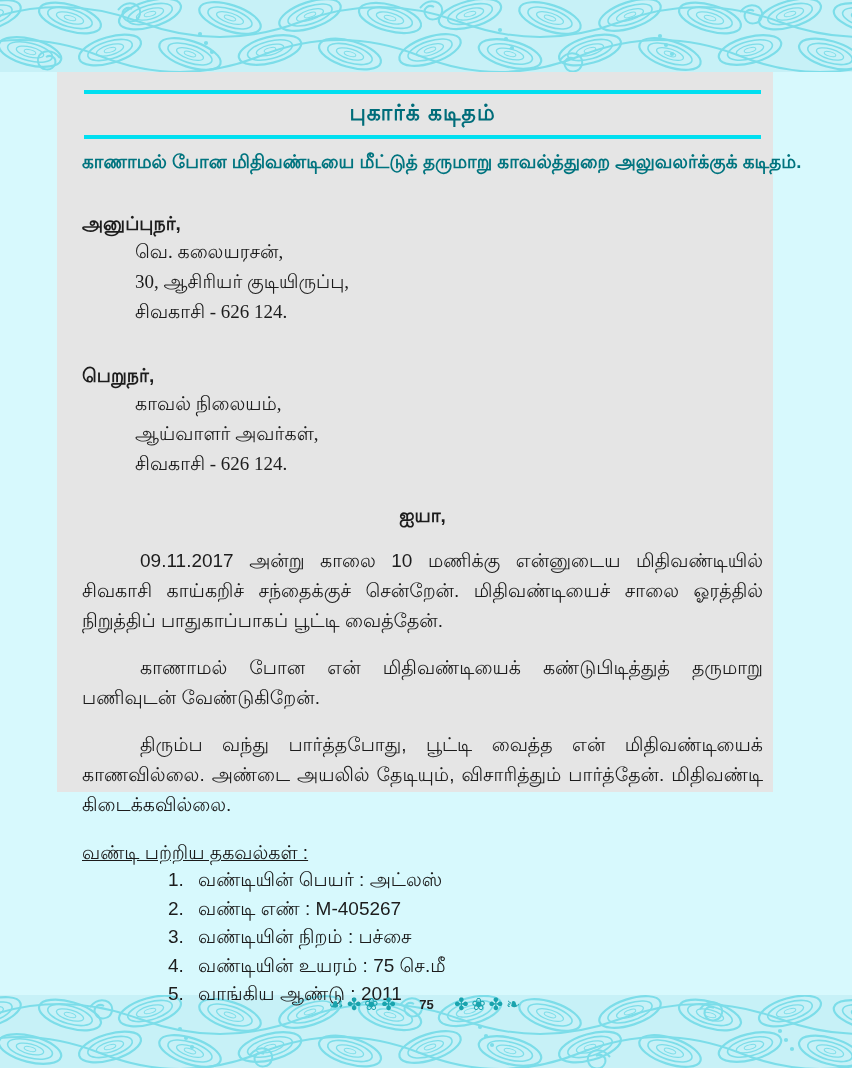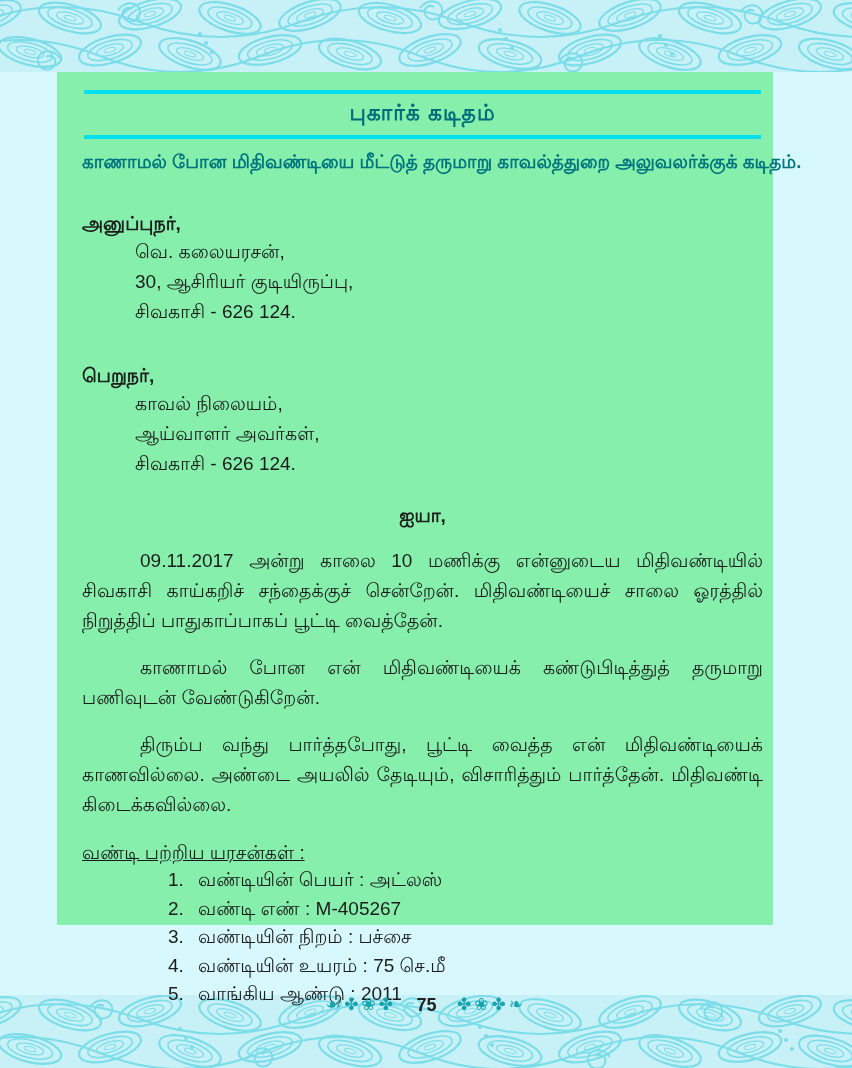--- a/index.html
+++ b/index.html
@@ -6,49 +6,49 @@
   .page {
     position:relative; width:852px; height:1068px; overflow:hidden;
     background:#d7f9fd;
     font-family:"Liberation Sans","DejaVu Sans",sans-serif;
     color:#1c1c1c;
   }
   .band { position:absolute; left:0; display:block; }
   .band-top { top:0; }
   .band-bottom { bottom:0; }
   .sheet {
-    position:absolute; left:57px; top:72px; width:716px; height:853px;
-    background:#86efac; box-sizing:border-box; padding:18px 10px 16px 25px;
+    position:absolute; left:57px; top:72px; width:716px; height:720px;
+    background:#e5e5e5; box-sizing:border-box; padding:18px 10px 16px 25px;
   }
   .rule { height:4px; background:#00dff0; border:0; margin:0 2px; }
   .title {
     text-align:center; color:#006d7a; font-weight:bold; font-size:22px;
     margin:6px 0 7px 0; letter-spacing:1px;
   }
   .subtitle {
     color:#00747f; font-weight:bold; font-size:18.5px; margin-top:12px;
     white-space:nowrap;
   }
   .block-label { font-weight:bold; font-size:19px; margin-top:38px; }
-  .addr { margin-left:53px; font-size:19px; line-height:30px; }
+  .addr { margin-left:53px; font-size:19px; line-height:30px;font-family:Liberation Serif, serif; }
   .salutation { font-weight:bold; font-size:19px; margin-top:26px;text-align:center; }
   .subject { margin-left:53px; margin-top:13px; font-size:19px; }
   p.body {
     font-size:19px; line-height:30px; text-align:justify;
     text-indent:58px; margin:17px 0 0 0;
   }
   .details-heading { text-decoration:underline; font-size:19px; margin-top:22px; }
   .detail-item { margin-left:86px; font-size:19px; line-height:28.5px; display:flex; }
   .detail-num { width:30px; flex:0 0 auto; }
   .footer {
     position:absolute; top:992px; left:0; width:852px; text-align:center;
     line-height:24px;
   }
   .orn { color:#19a3ad; font-size:17px; letter-spacing:3px; vertical-align:middle; }
-  .page-num { color:#222222; font-size:18px; font-weight:bold; margin:0 16px; vertical-align:middle; }
+  .page-num { color:#222222; font-size:13px; font-weight:bold; margin:0 16px; vertical-align:middle; }
 </style>
 </head>
 <body>
 
 <div class="page">
 
   <svg class="band band-top" width="852" height="72" viewBox="0 0 852 72" aria-hidden="true">
     <defs>
       <g id="leafT">
         <ellipse rx="32" ry="13" fill="none" stroke="#7cdde9" stroke-width="2.2"></ellipse>
@@ -175,21 +175,21 @@
       <div>ஆய்வாளர் அவர்கள்,</div>
       <div>சிவகாசி - 626 124.</div>
     </div>
 
     <div class="salutation">ஐயா,</div>
 
     <p class="body">09.11.2017 அன்று காலை 10 மணிக்கு என்னுடைய மிதிவண்டியில் சிவகாசி காய்கறிச் சந்தைக்குச் சென்றேன். மிதிவண்டியைச் சாலை ஓரத்தில் நிறுத்திப் பாதுகாப்பாகப் பூட்டி வைத்தேன்.</p>
     <p class="body">காணாமல் போன என் மிதிவண்டியைக் கண்டுபிடித்துத் தருமாறு பணிவுடன் வேண்டுகிறேன்.</p>
     <p class="body">திரும்ப வந்து பார்த்தபோது, பூட்டி வைத்த என் மிதிவண்டியைக் காணவில்லை. அண்டை அயலில் தேடியும், விசாரித்தும் பார்த்தேன். மிதிவண்டி கிடைக்கவில்லை.</p>
 
-    <div class="details-heading">வண்டி பற்றிய யரசன்கள் :</div>
+    <div class="details-heading">வண்டி பற்றிய தகவல்கள் :</div>
 
     <div class="detail-item">
       <span class="detail-num">1.</span>
       <span>வண்டியின் பெயர் : அட்லஸ்</span>
     </div>
     <div class="detail-item">
       <span class="detail-num">2.</span>
       <span>வண்டி எண் : M-405267</span>
     </div>
     <div class="detail-item">

